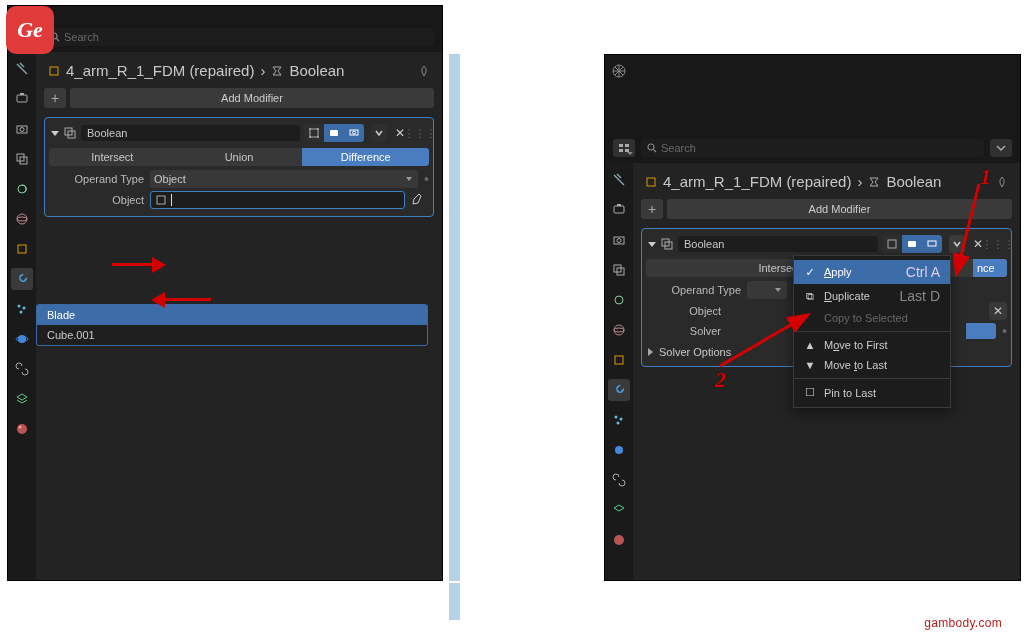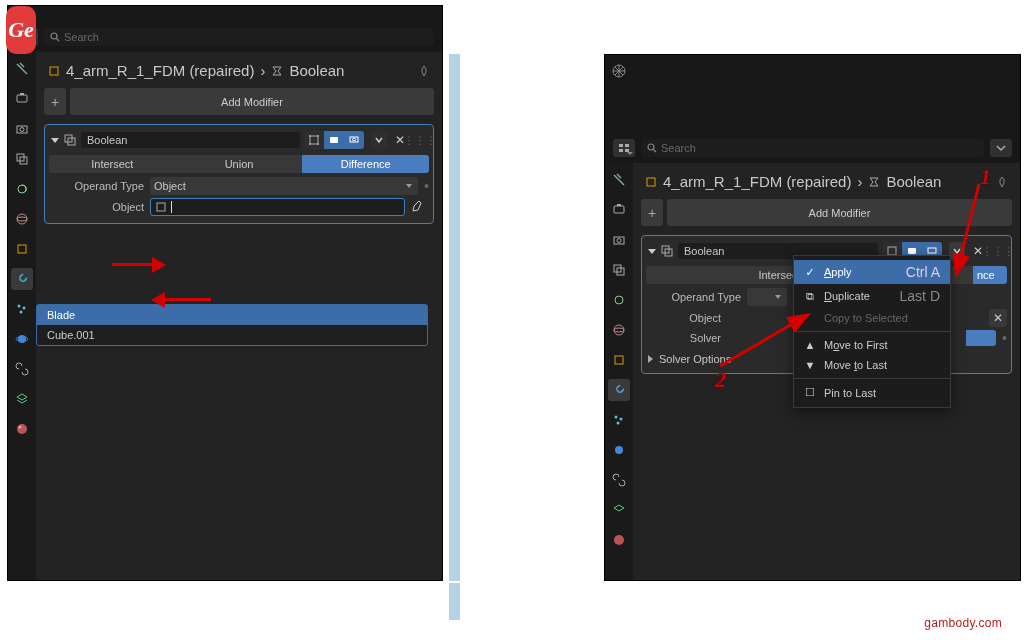--- a/index.html
+++ b/index.html
@@ -52,21 +52,21 @@
     display:flex; align-items:center; gap:6px; padding: 4px 4px; font-size: 15px;
   }
   .breadcrumb .pin { margin-left:auto; }
 
   .add-mod-row { display:flex; gap:4px; }
   .add-mod-plus {
     width:22px; background:#3a3a3a; border-radius:3px; display:flex;
     align-items:center; justify-content:center; font-size:14px; color:#aaa;
   }
   .add-mod-btn {
-    flex:1; background:#3a3a3a; border-radius:3px; height:27px;
+    flex:1; background:#3a3a3a; border-radius:3px; height:20px;
     display:flex; align-items:center; justify-content:center; color:#ccc;
   }
 
   .mod-panel {
     border: 1px solid #3f7fbf; border-radius:4px; background:#2a2a2a;
     padding: 4px; margin-top:4px;
   }
   .mod-header {
     display:flex; align-items:center; gap:4px; padding:2px;
   }
@@ -151,21 +151,21 @@
   .marker-num {
     position:absolute; font: italic bold 22px Georgia, serif;
     color:#d40000; z-index:31; text-shadow:0 0 2px rgba(0,0,0,.5);
   }
 
   .blue-sep {
     position:absolute; background:#b6d2e6; z-index:2;
   }
 
   .ge-logo {
-    position:absolute; left:6px; top:6px; width:30px; height:48px;
+    position:absolute; left:6px; top:6px; width:48px; height:48px;
     background:#e03a3a; border-radius:10px; color:#fff;
     display:flex; align-items:center; justify-content:center;
     font: italic bold 22px Georgia, serif; z-index:40;
   }
   .watermark {
     position:absolute; right:22px; bottom:10px; font-size:12px;
     color:#b91c1c; letter-spacing:.3px;
   }
 
   .solver-row { display:flex; align-items:center; gap:6px; padding:4px 2px; }

